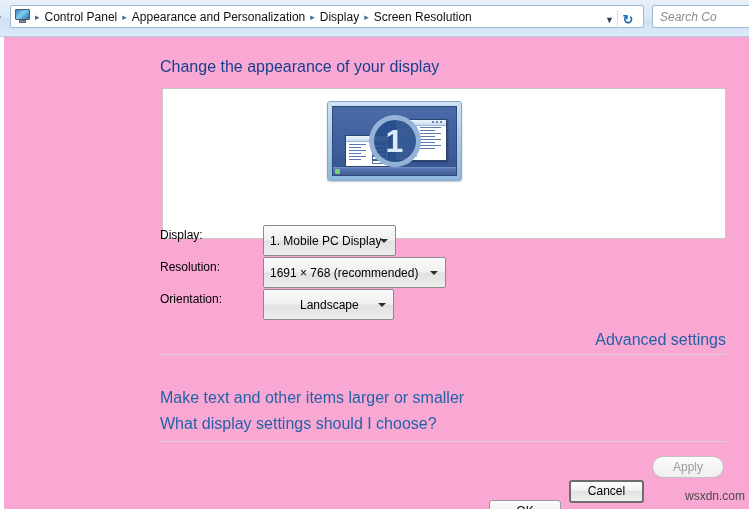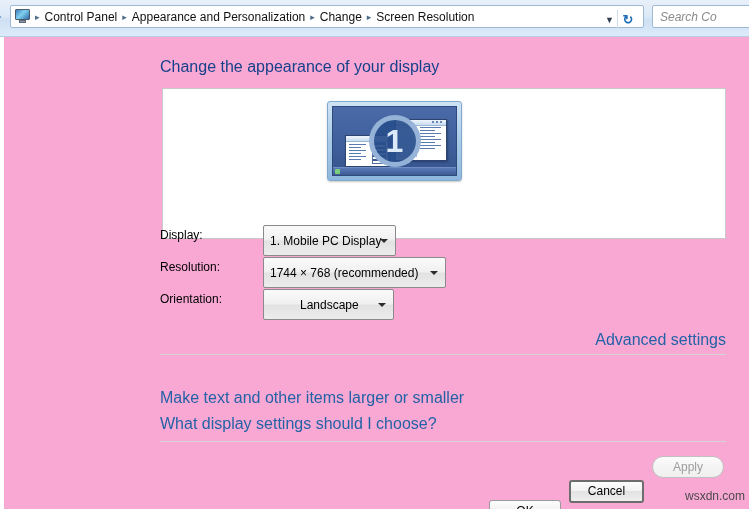--- a/index.html
+++ b/index.html
@@ -421,21 +421,21 @@
   <div class="crumbbox">
     <span class="mon-icon">
       <span class="screen"></span>
         <span class="stand"></span>
     </span>
     <span class="crumb-sep">▸</span>
     <span class="crumb">Control Panel</span>
     <span class="crumb-sep">▸</span>
     <span class="crumb">Appearance and Personalization</span>
     <span class="crumb-sep">▸</span>
-    <span class="crumb">Change</span>
+    <span class="crumb">Display</span>
     <span class="crumb-sep">▸</span>
     <span class="crumb">Screen Resolution</span>
 
     <span class="crumb-drop">▼</span>
     <span class="crumb-refresh">↻</span>
   </div>
 
   <div class="searchbox">
     <span>Search Co</span>
   </div>
@@ -486,21 +486,21 @@
     <span class="flabel">Display:</span>
     <div class="combo">
       <span>1. Mobile PC Display</span>
       <span class="arrow"></span>
     </div>
   </div>
 
   <div class="frow" id="row-resolution">
     <span class="flabel">Resolution:</span>
     <div class="combo">
-      <span>1744 × 768 (recommended)</span>
+      <span>1691 × 768 (recommended)</span>
       <span class="arrow"></span>
     </div>
   </div>
 
   <div class="frow" id="row-orientation">
     <span class="flabel">Orientation:</span>
     <div class="combo">
       <span>Landscape</span>
       <span class="arrow"></span>
     </div>

